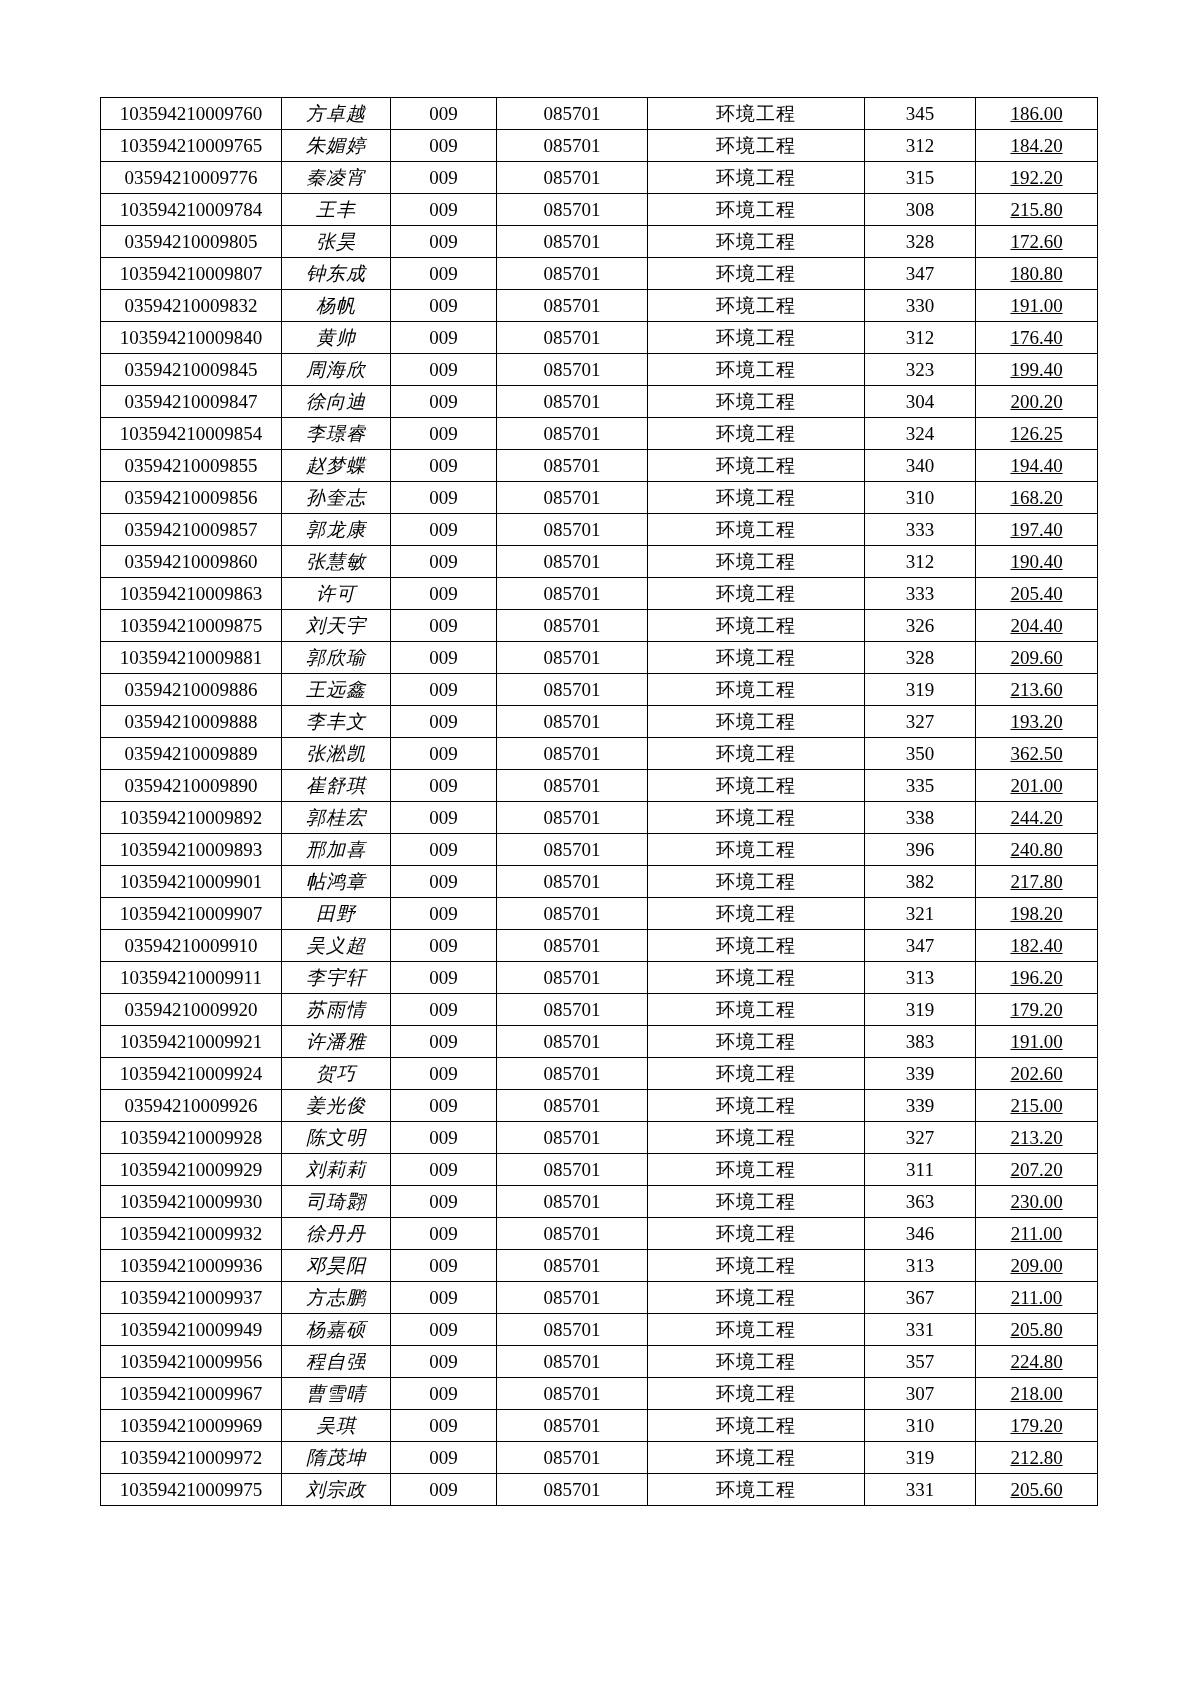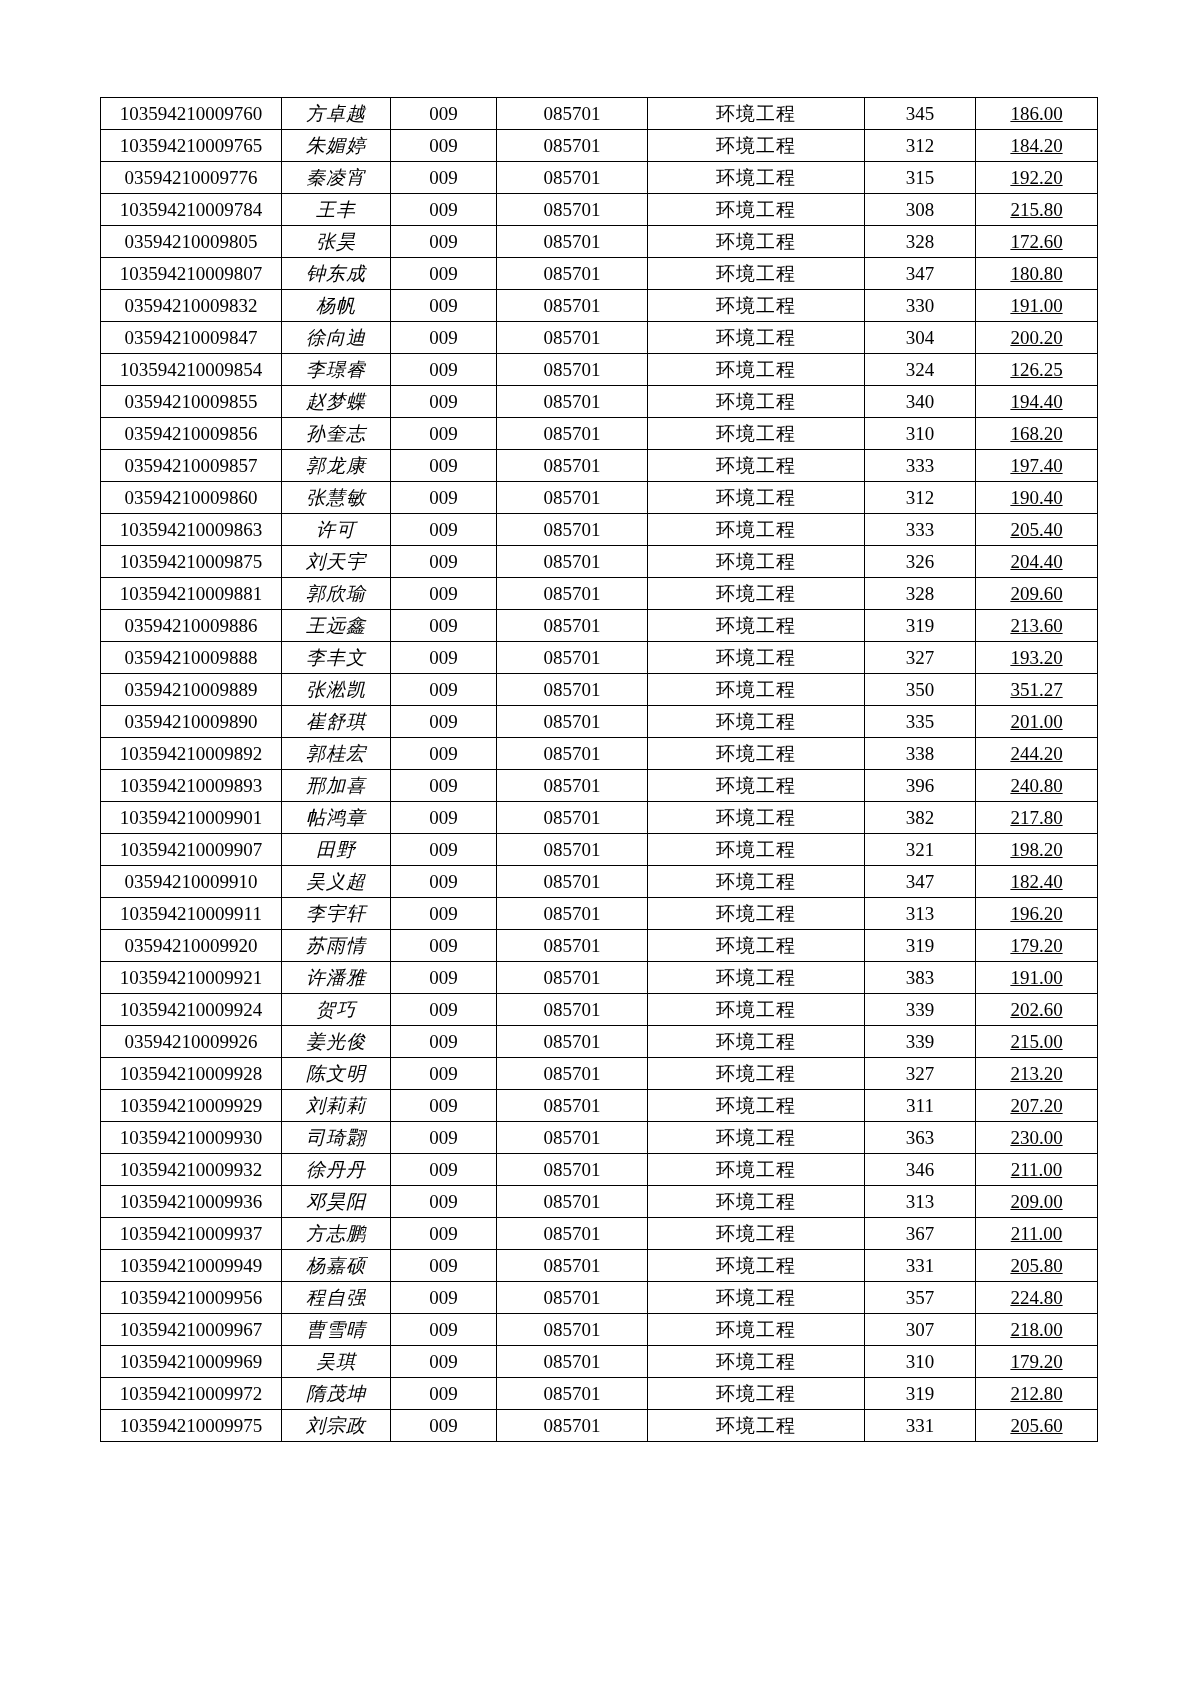--- a/index.html
+++ b/index.html
@@ -108,20 +108,38 @@
         <tr>
           <td class="col-id">03594210009832</td>
           <td class="col-name">杨帆</td>
           <td class="col-dept">009</td>
           <td class="col-major">085701</td>
           <td class="col-majorname">环境工程</td>
           <td class="col-score">330</td>
           <td class="col-retest">191.00</td>
         </tr>
         <tr>
+          <td class="col-id">103594210009840</td>
+          <td class="col-name">黄帅</td>
+          <td class="col-dept">009</td>
+          <td class="col-major">085701</td>
+          <td class="col-majorname">环境工程</td>
+          <td class="col-score">312</td>
+          <td class="col-retest">176.40</td>
+        </tr>
+        <tr>
+          <td class="col-id">03594210009845</td>
+          <td class="col-name">周海欣</td>
+          <td class="col-dept">009</td>
+          <td class="col-major">085701</td>
+          <td class="col-majorname">环境工程</td>
+          <td class="col-score">323</td>
+          <td class="col-retest">199.40</td>
+        </tr>
+        <tr>
           <td class="col-id">03594210009847</td>
           <td class="col-name">徐向迪</td>
           <td class="col-dept">009</td>
           <td class="col-major">085701</td>
           <td class="col-majorname">环境工程</td>
           <td class="col-score">304</td>
           <td class="col-retest">200.20</td>
         </tr>
         <tr>
           <td class="col-id">103594210009854</td>
@@ -213,21 +231,21 @@
           <td class="col-score">327</td>
           <td class="col-retest">193.20</td>
         </tr>
         <tr>
           <td class="col-id">03594210009889</td>
           <td class="col-name">张淞凯</td>
           <td class="col-dept">009</td>
           <td class="col-major">085701</td>
           <td class="col-majorname">环境工程</td>
           <td class="col-score">350</td>
-          <td class="col-retest">351.27</td>
+          <td class="col-retest">362.50</td>
         </tr>
         <tr>
           <td class="col-id">03594210009890</td>
           <td class="col-name">崔舒琪</td>
           <td class="col-dept">009</td>
           <td class="col-major">085701</td>
           <td class="col-majorname">环境工程</td>
           <td class="col-score">335</td>
           <td class="col-retest">201.00</td>
         </tr>

